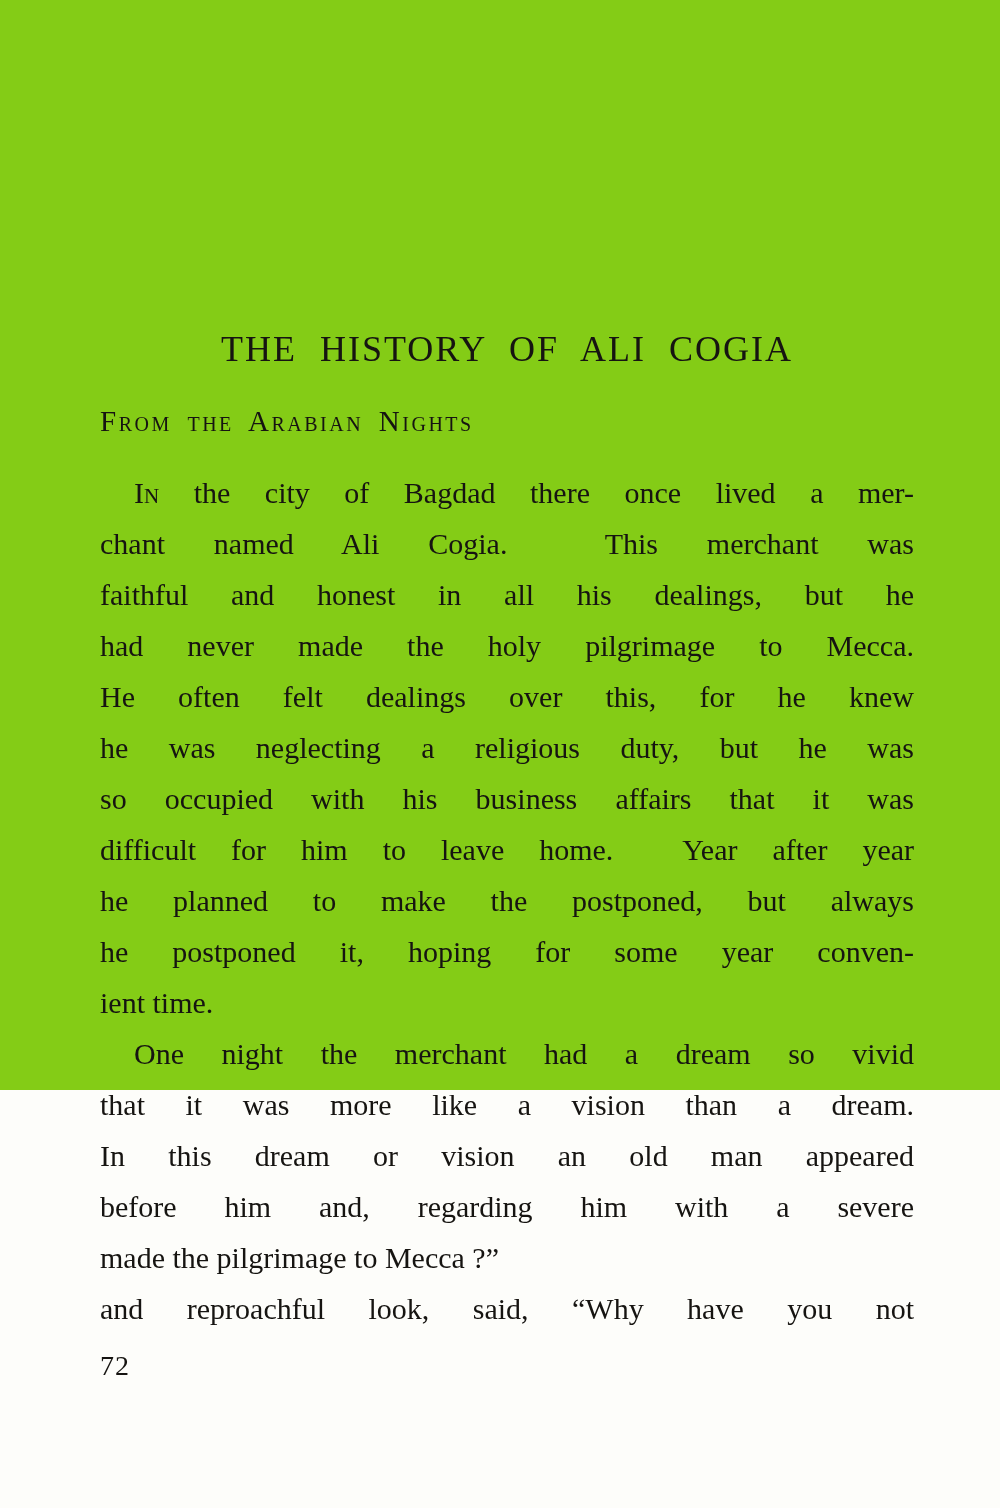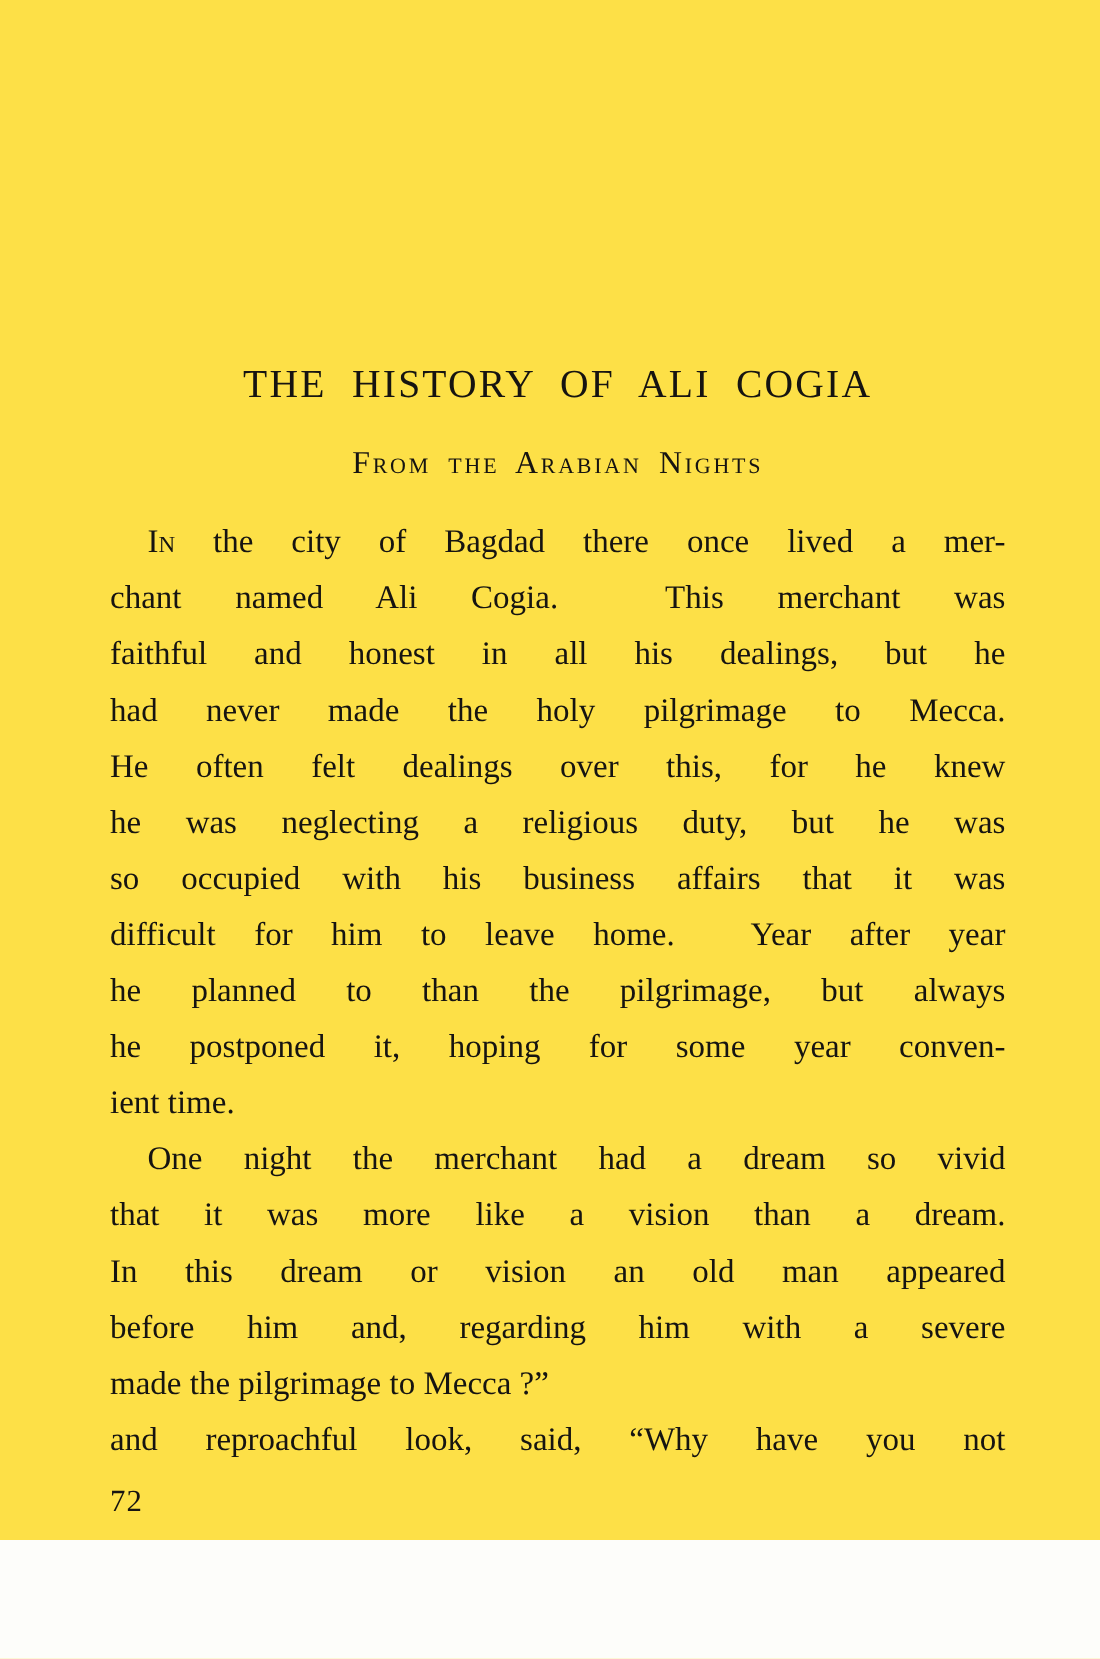--- a/index.html
+++ b/index.html
@@ -10,41 +10,41 @@
     width: 1000px;
     height: 1508px;
     background: #fdfdfa;
     color: #161411;
     font-family: "Liberation Serif", "DejaVu Serif", serif;
     -webkit-font-smoothing: antialiased;
   }
   .page {
     box-sizing: border-box;
     width: 1000px;
-    height: 1400px;
+    height: 1090px;
     padding: 330px 86px 0 100px;
-    background: #fde047;
+    background: #84cc16;
   }
   .title {
     margin: 0 0 36px 0;
     font-size: 36px;
     font-weight: 400;
     line-height: 1.1;
     text-align: center;
     letter-spacing: 2px;
     word-spacing: 12px;
     white-space: nowrap;
     color: #161411;
   }
   .subtitle {
     margin: 0 0 30px 0;
     font-size: 29px;
     font-weight: 400;
     line-height: 1.1;
-    text-align: center;
+    text-align: left;
     letter-spacing: 2.5px;
     word-spacing: 6px;
     font-variant: small-caps;
     color: #161411;
   }
   .body-text {
     font-size: 30px;
     line-height: 51px;
   }
   .line {
@@ -75,21 +75,21 @@
   <h2 class="subtitle">From the Arabian Nights</h2>
   <div class="body-text">
       <div class="line first"><span class="smallcaps">In</span> the city of Bagdad there once lived a mer-</div>
       <div class="line">chant named Ali Cogia.&nbsp; This merchant was</div>
       <div class="line">faithful and honest in all his dealings, but he</div>
       <div class="line">had never made the holy pilgrimage to Mecca.</div>
       <div class="line">He often felt dealings over this, for he knew</div>
       <div class="line">he was neglecting a religious duty, but he was</div>
       <div class="line">so occupied with his business affairs that it was</div>
       <div class="line">difficult for him to leave home.&nbsp; Year after year</div>
-      <div class="line">he planned to than the pilgrimage, but always</div>
+      <div class="line">he planned to make the postponed, but always</div>
       <div class="line">he postponed it, hoping for some year conven-</div>
       <div class="line para-end">ient time.</div>
       <div class="line first">One night the merchant had a dream so vivid</div>
       <div class="line">that it was more like a vision than a dream.</div>
       <div class="line">In this dream or vision an old man appeared</div>
       <div class="line">before him and, regarding him with a severe</div>
       <div class="line para-end">made the pilgrimage to Mecca ?”</div>
       <div class="line">and reproachful look, said, “Why have you not</div>
     </div>
   <div class="page-number">72</div>

